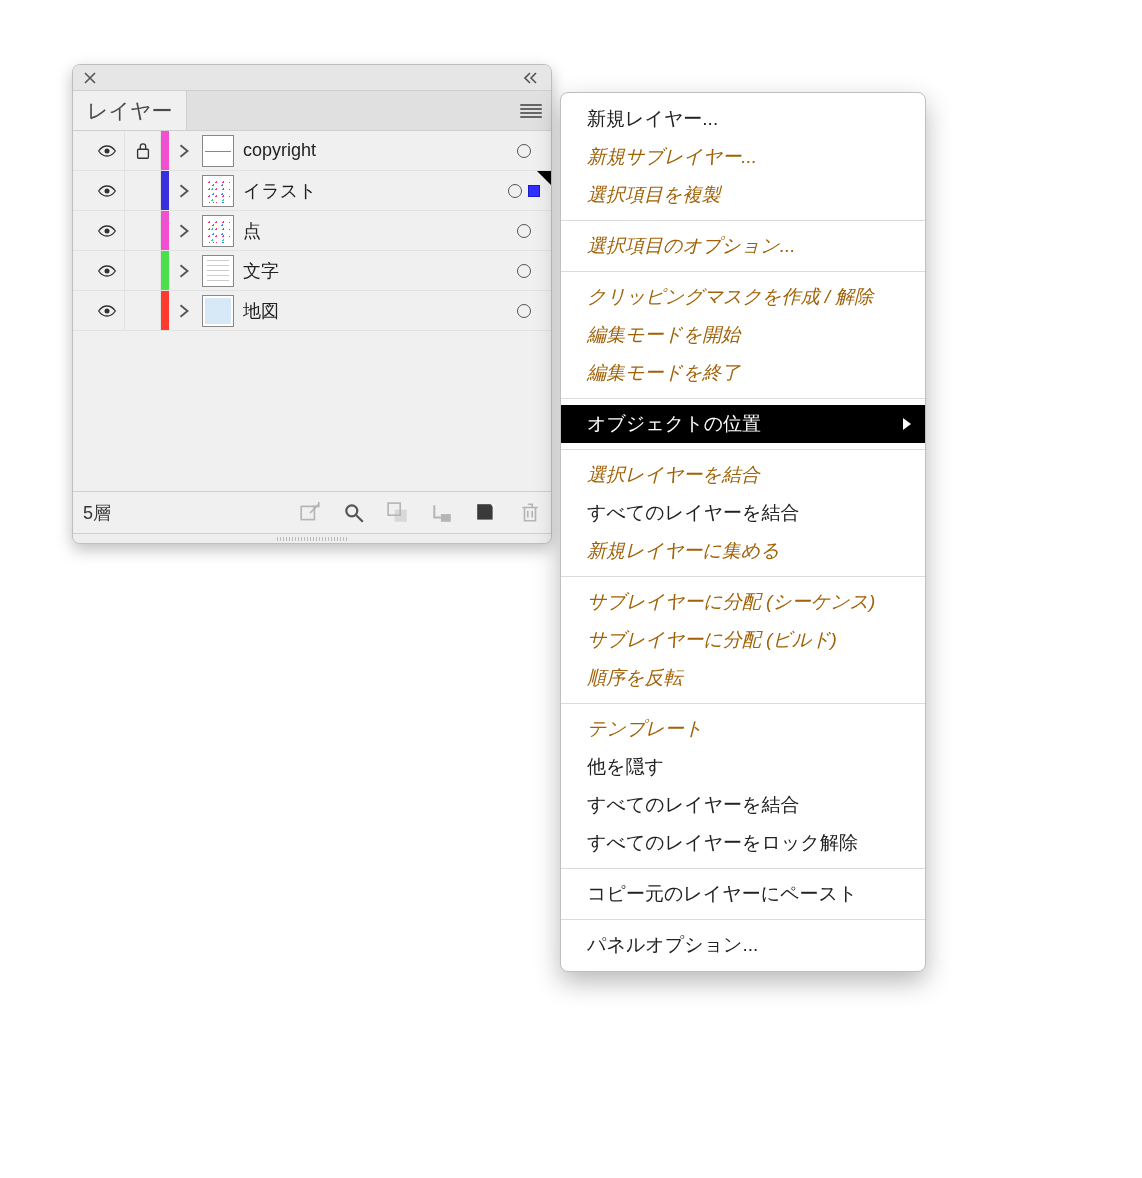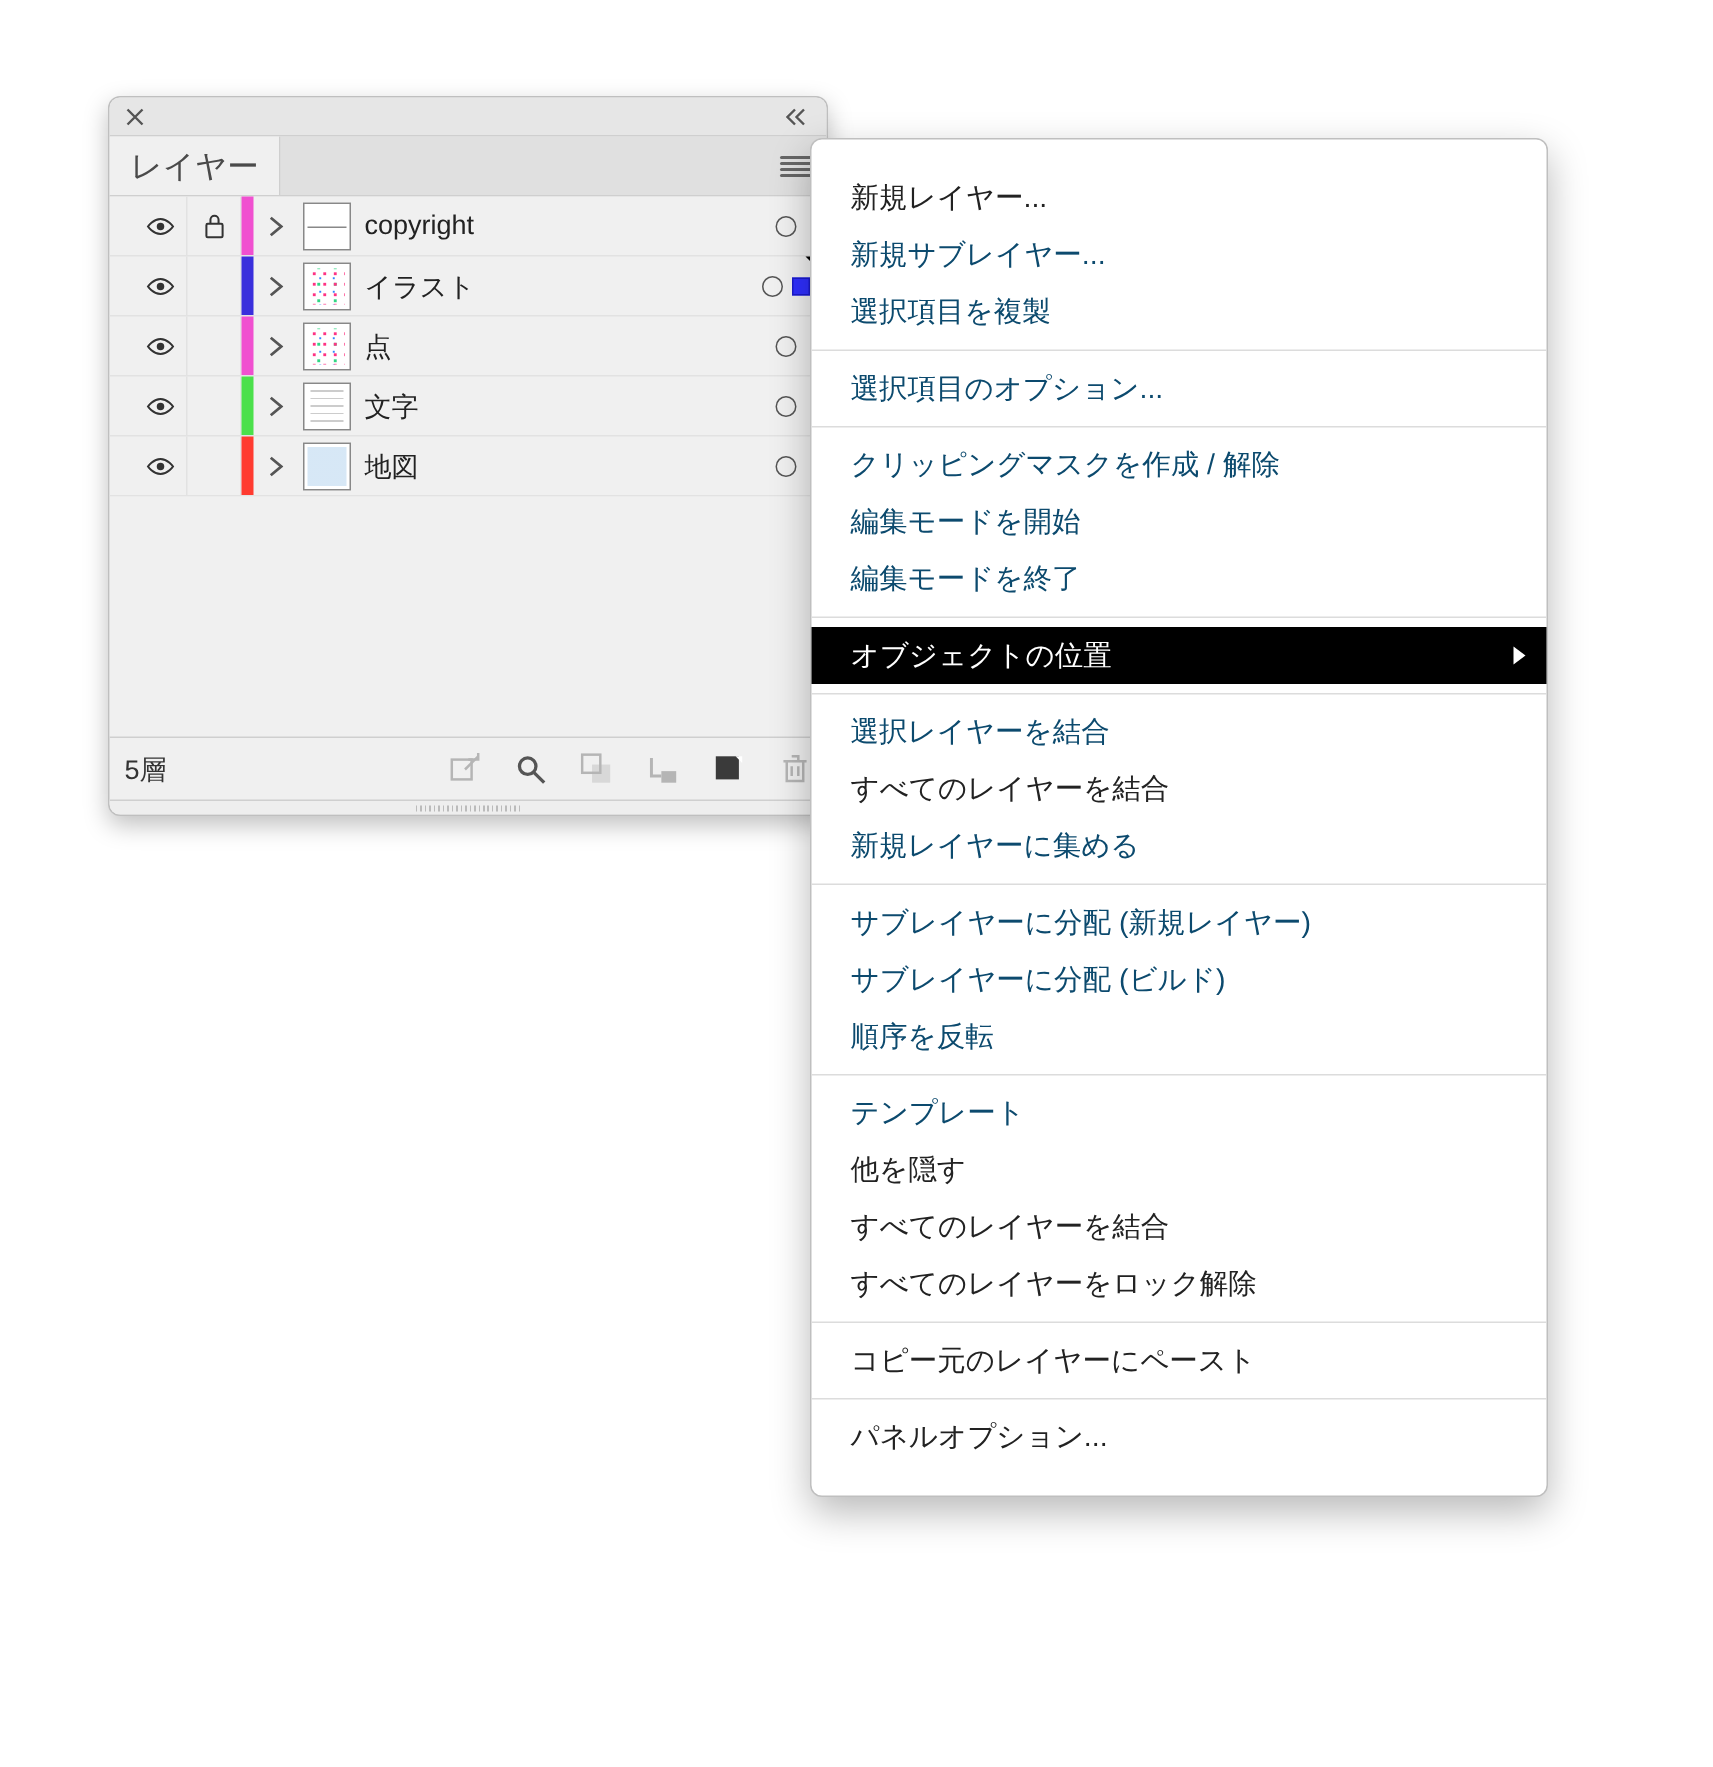--- a/index.html
+++ b/index.html
@@ -197,37 +197,37 @@
     background: #eee;
   }
   .grip-lines {
     width: 70px; height: 4px;
     background: repeating-linear-gradient(90deg, #bbb 0 1px, transparent 1px 3px);
   }
 
   
   .menu {
     position: absolute;
-    left: 540px;
+    left: 560px;
     top: 92px;
-    width: 492px;
+    width: 366px;
     background: #fff;
     border: 1px solid #bfbfbf;
     border-radius: 8px;
     box-shadow: 0 10px 26px rgba(0,0,0,.28);
-    padding: 20px 0;
+    padding: 7px 0;
   }
   .menu-item {
     padding: 6px 26px 6px 26px;
     font-size: 19px;
     color: #222;
     cursor: default;
     white-space: nowrap;
   }
-  .menu-item.disabled { color: #0c4a6e; }
+  .menu-item.disabled { color: #a16207; font-style: italic; }
   .menu-item.highlight {
     background: #000000;
     color: #fff;
   }
   .menu-item.submenu { position: relative; }
   .menu-item.submenu::after {
     content: "";
     position: absolute;
     right: 14px; top: 50%; transform: translateY(-50%);
     width: 0; height: 0;
@@ -453,21 +453,21 @@
     <div class="menu-item disabled">クリッピングマスクを作成 / 解除</div>
     <div class="menu-item disabled">編集モードを開始</div>
     <div class="menu-item disabled">編集モードを終了</div>
     <div class="menu-sep"></div>
     <div class="menu-item highlight submenu">オブジェクトの位置</div>
     <div class="menu-sep"></div>
     <div class="menu-item disabled">選択レイヤーを結合</div>
     <div class="menu-item">すべてのレイヤーを結合</div>
     <div class="menu-item disabled">新規レイヤーに集める</div>
     <div class="menu-sep"></div>
-    <div class="menu-item disabled">サブレイヤーに分配 (新規レイヤー)</div>
+    <div class="menu-item disabled">サブレイヤーに分配 (シーケンス)</div>
     <div class="menu-item disabled">サブレイヤーに分配 (ビルド)</div>
     <div class="menu-item disabled">順序を反転</div>
     <div class="menu-sep"></div>
     <div class="menu-item disabled">テンプレート</div>
     <div class="menu-item">他を隠す</div>
     <div class="menu-item">すべてのレイヤーを結合</div>
     <div class="menu-item">すべてのレイヤーをロック解除</div>
     <div class="menu-sep"></div>
     <div class="menu-item">コピー元のレイヤーにペースト</div>
     <div class="menu-sep"></div>

